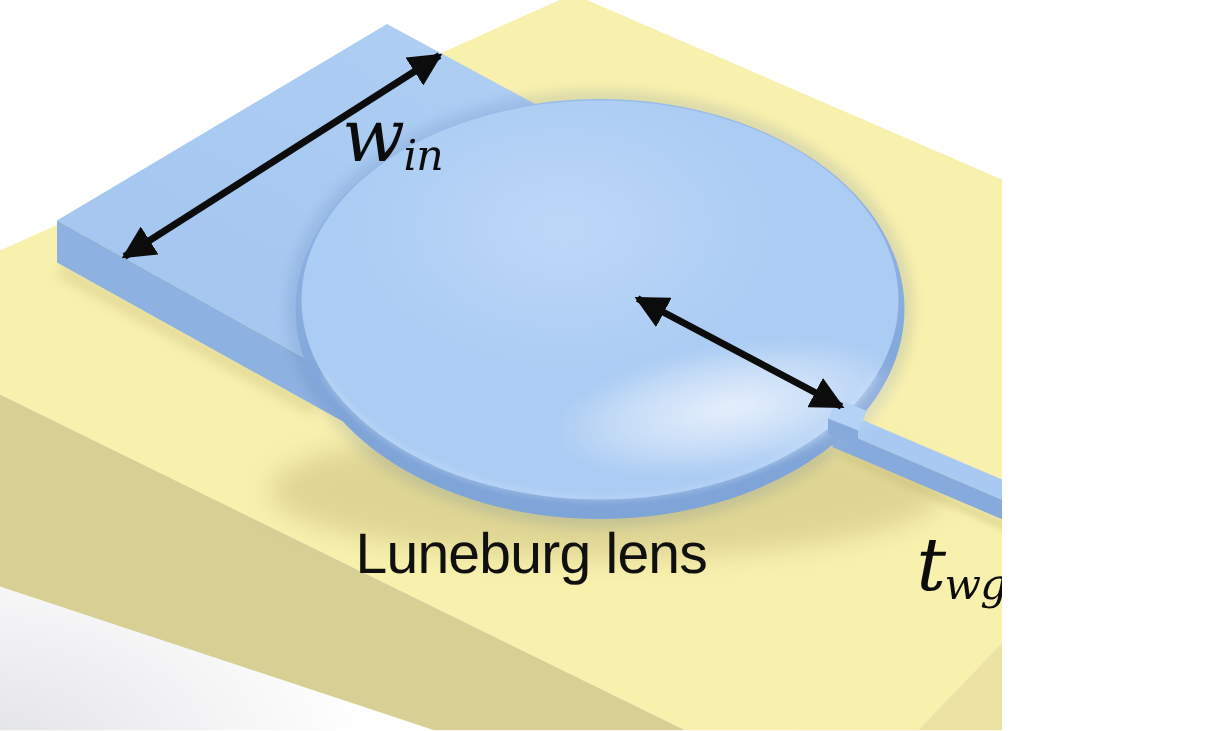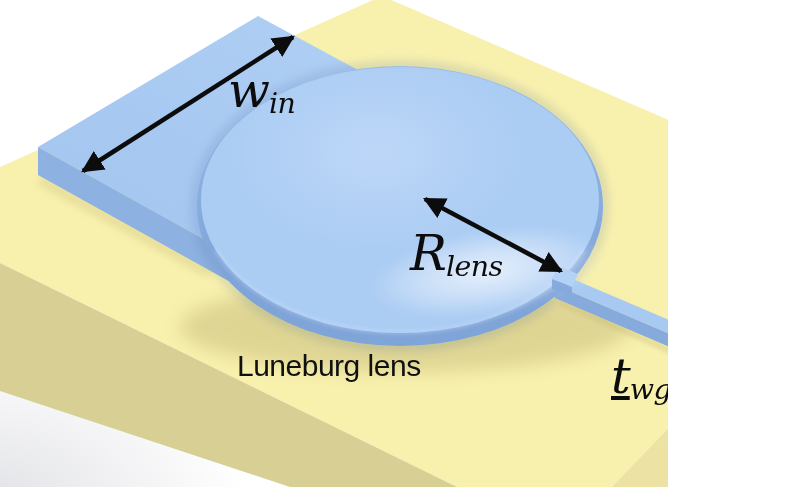--- a/index.html
+++ b/index.html
@@ -26,30 +26,30 @@
   }
   .math-label sub{
     font-size:0.58em;
     line-height:0;
     letter-spacing:-0.5px;
     vertical-align:-0.22em;
   }
   .caption-label{
     position:absolute;
     font-family:"Liberation Sans",sans-serif;
-    font-size:30px;
+    font-size:38px;
     line-height:1;
     color:#101010;
     white-space:nowrap;
     letter-spacing:-0.5px;
   }
   #label-w-in{left:228px;top:66px;}
   #label-r-lens{left:410px;top:229px;}
   #label-w-out{left:681px;top:289px;}
-  #label-t-wg{left:611px;top:352px;text-decoration:underline;}
+  #label-t-wg{left:611px;top:352px;}
   #label-caption{left:237px;top:351px;}
 </style>
 </head>
 <body>
 
 <div id="stage">
 
   <svg id="scene" width="803" height="487" viewBox="0 0 803 487">
     <defs>
       <linearGradient id="slabGrad" x1="0" y1="1" x2="1" y2="0">
@@ -123,20 +123,19 @@
     </g>
 
     <line x1="83" y1="171" x2="293" y2="37" style="stroke:var(--annotation)" stroke-width="4.6" marker-start="url(#ah)" marker-end="url(#ah)"></line>
     <line x1="425" y1="199" x2="561" y2="271" style="stroke:var(--annotation)" stroke-width="4.6" marker-start="url(#ah)" marker-end="url(#ah)"></line>
 
     <polyline points="687,321 678,336 678,358" fill="none" style="stroke:var(--annotation)" stroke-width="2.6"></polyline>
   </svg>
 
   <div id="label-w-in" class="math-label"><span>w</span><sub>in</sub></div>
 
-  <div id="label-r-lens" class="math-label"><span>R</span><sub>lens</sub></div>
 
 
   <div id="label-t-wg" class="math-label"><span>t</span><sub>wg</sub></div>
 
   <div id="label-caption" class="caption-label">Luneburg lens</div>
 
 </div>
 
 </body></html>

